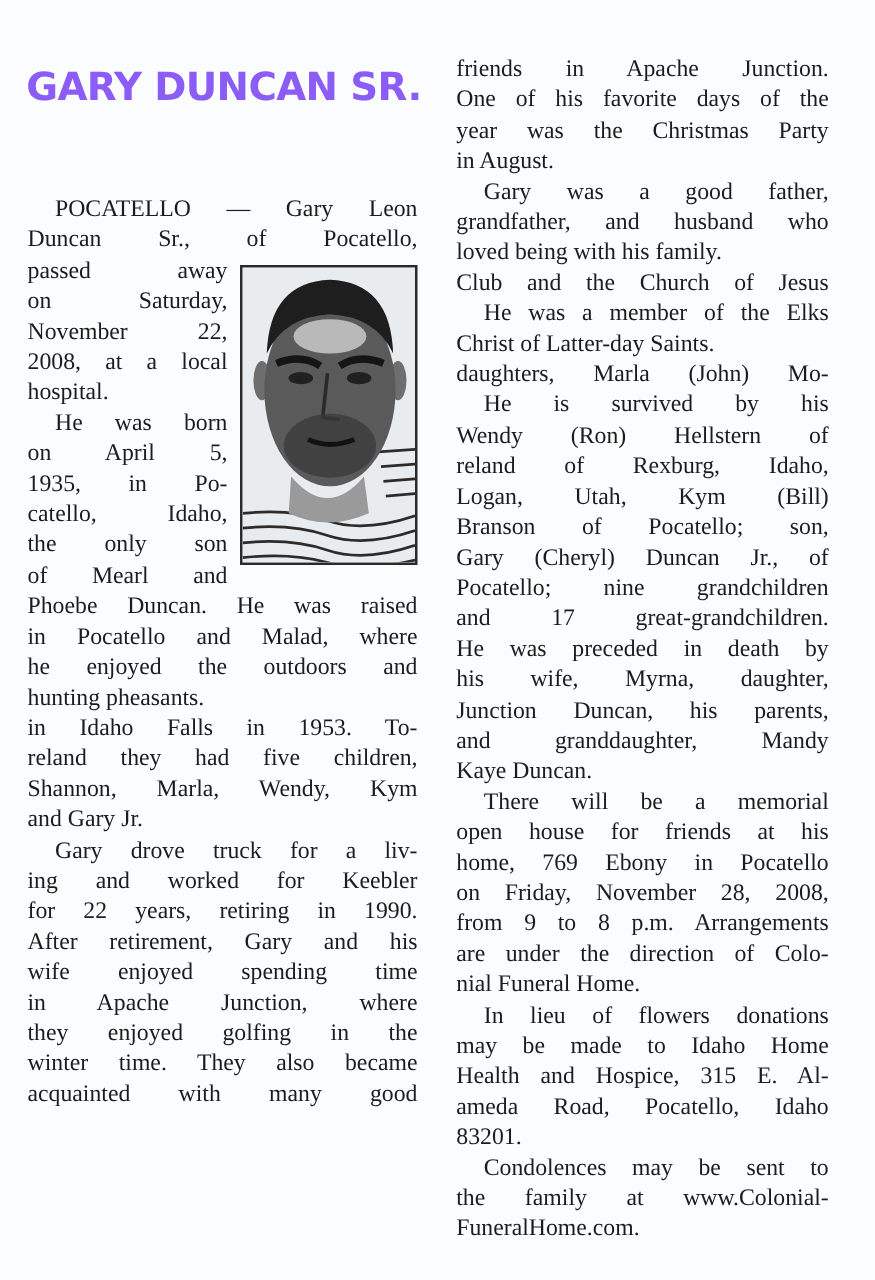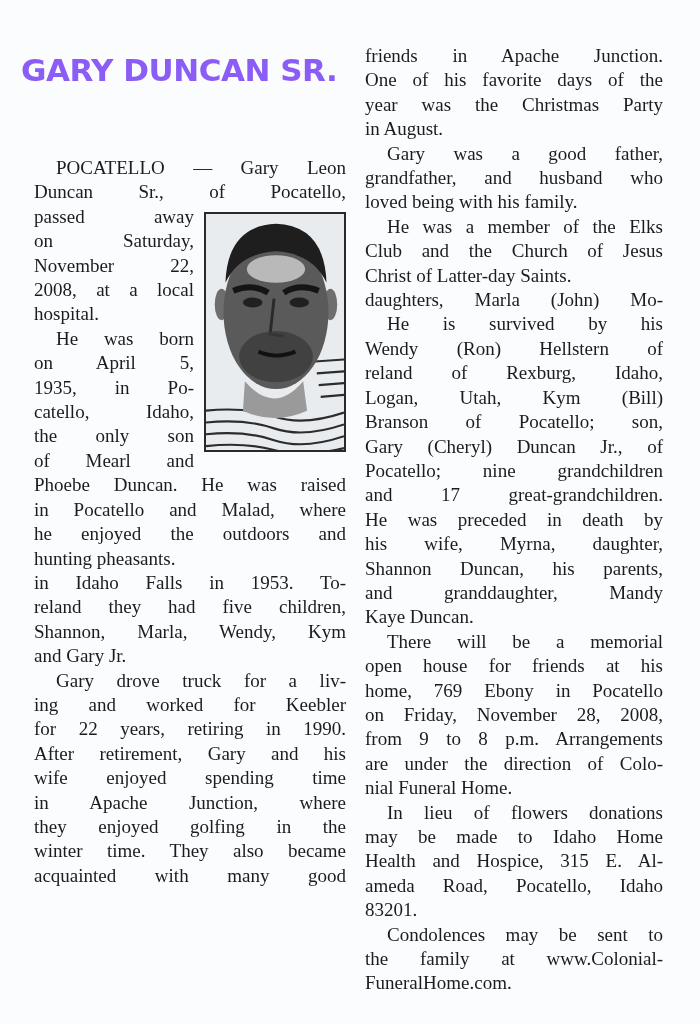--- a/index.html
+++ b/index.html
@@ -40,21 +40,21 @@
     line-height: 24.4px;
     color: #1c1c1c;
     text-align: justify;
     hyphens: manual;
   }
   .col p {
     margin: 0;
     text-indent: 22px;
   }
   .col-left {
-    left: 34px;
+    left: 22px;
     top: 156px;
     width: 312px;
   }
   .col-right {
     left: 365px;
     top: 44px;
     width: 298px;
   }
   .photo {
     float: right;
@@ -168,37 +168,37 @@
       <span class="line">One of his favorite days of the</span>
       <span class="line">year was the Christmas Party</span>
       <span class="line last">in August.</span>
     </p>
     <p>
       <span class="line">Gary was a good father,</span>
       <span class="line" style="text-indent:0">grandfather, and husband who</span>
       <span class="line last" style="text-indent:0">loved being with his family.</span>
     </p>
     <p>
+      <span class="line" style="text-indent:0">Club and the Church of Jesus</span>
       <span class="line">He was a member of the Elks</span>
-      <span class="line" style="text-indent:0">Club and the Church of Jesus</span>
       <span class="line last" style="text-indent:0">Christ of Latter-day Saints.</span>
     </p>
     <p>
       <span class="line" style="text-indent:0">daughters, Marla (John) Mo-</span>
       <span class="line">He is survived by his</span>
       <span class="line" style="text-indent:0">Wendy (Ron) Hellstern of</span>
       <span class="line" style="text-indent:0">reland of Rexburg, Idaho,</span>
       <span class="line" style="text-indent:0">Logan, Utah, Kym (Bill)</span>
       <span class="line" style="text-indent:0">Branson of Pocatello; son,</span>
       <span class="line" style="text-indent:0">Gary (Cheryl) Duncan Jr., of</span>
       <span class="line" style="text-indent:0">Pocatello; nine grandchildren</span>
       <span class="line" style="text-indent:0">and 17 great-grandchildren.</span>
       <span class="line" style="text-indent:0">He was preceded in death by</span>
       <span class="line" style="text-indent:0">his wife, Myrna, daughter,</span>
-      <span class="line" style="text-indent:0">Shannon Duncan, his parents,</span>
+      <span class="line" style="text-indent:0">Junction Duncan, his parents,</span>
       <span class="line" style="text-indent:0">and granddaughter, Mandy</span>
       <span class="line last" style="text-indent:0">Kaye Duncan.</span>
     </p>
     <p>
       <span class="line">There will be a memorial</span>
       <span class="line" style="text-indent:0">open house for friends at his</span>
       <span class="line" style="text-indent:0">home, 769 Ebony in Pocatello</span>
       <span class="line" style="text-indent:0">on Friday, November 28, 2008,</span>
       <span class="line" style="text-indent:0">from 9 to 8 p.m. Arrangements</span>
       <span class="line" style="text-indent:0">are under the direction of Colo-</span>

